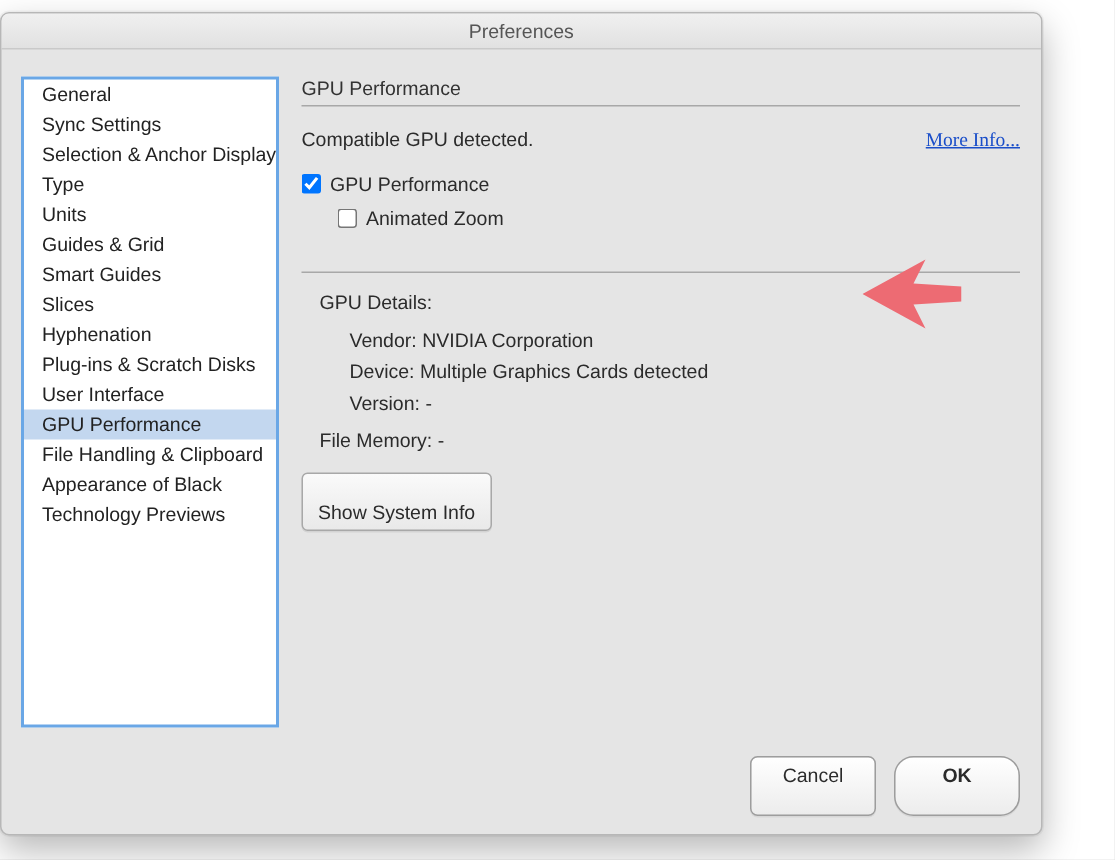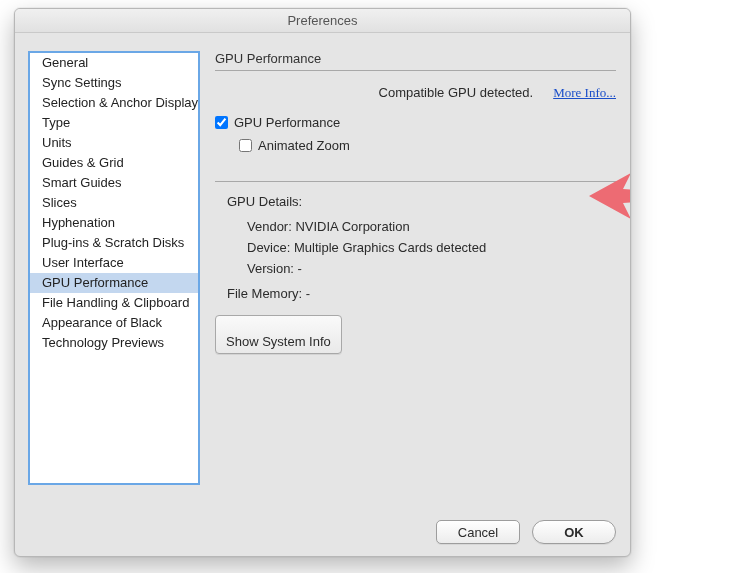--- a/index.html
+++ b/index.html
@@ -5,22 +5,22 @@
   * { box-sizing: border-box; }
   html, body {
     margin: 0; padding: 0;
     width: 743px; height: 573px;
     font-family: "Helvetica Neue", Helvetica, Arial, sans-serif;
     font-size: 13px;
     color: #2b2b2b;
   }
   .window {
     position: absolute;
-    left: 14px; top: 8px;
-    width: 617px; height: 549px;
+    left: 0; top: 8px;
+    width: 695px; height: 549px;
     background: #e5e5e5;
     border: 1px solid #b7b7b7;
     border-radius: 6px;
     box-shadow: 0 10px 24px rgba(0,0,0,0.28), 0 0 0 1px rgba(0,0,0,0.04);
     overflow: hidden;
   }
   .titlebar {
     height: 24px;
     line-height: 24px;
     text-align: center;
@@ -57,23 +57,22 @@
   }
   .section-header {
     font-size: 13px;
     color: #333;
     padding-bottom: 4px;
     border-bottom: 1px solid #a8a8a8;
     margin-bottom: 14px;
   }
   .row { margin: 6px 0; }
   .status-row {
-    display: flex; justify-content: flex-end; align-items: baseline;
+    display: flex; justify-content: space-between; align-items: baseline;
     margin-bottom: 14px;
-    gap: 20px;
   }
   .link {
     color: #1a4ec9;
     text-decoration: underline;
     cursor: pointer;
     white-space: nowrap;
     font-family: Liberation Serif, serif;
   }
   .cb {
     display: inline-flex; align-items: center; gap: 6px;
@@ -104,21 +103,21 @@
     position: absolute;
     right: 14px; bottom: 12px;
     display: flex; gap: 12px;
   }
   .btn {
     min-width: 84px;
     text-align: center;
     background: linear-gradient(#ffffff,#ececec);
     border:1px solid #9d9d9d;
     border-radius:5px;
-    padding:4px 14px 3px;
+    padding:4px 14px 19px;
     font-size:13px;
     box-shadow: 0 1px 0 rgba(0,0,0,0.06);
     cursor: default;
   }
   .btn.primary { font-weight: 700; border-radius: 13px; }
   .arrow {
     position: absolute;
     left: 374px; top: 120px;
     width: 66px; height: 50px;
     pointer-events: none;

